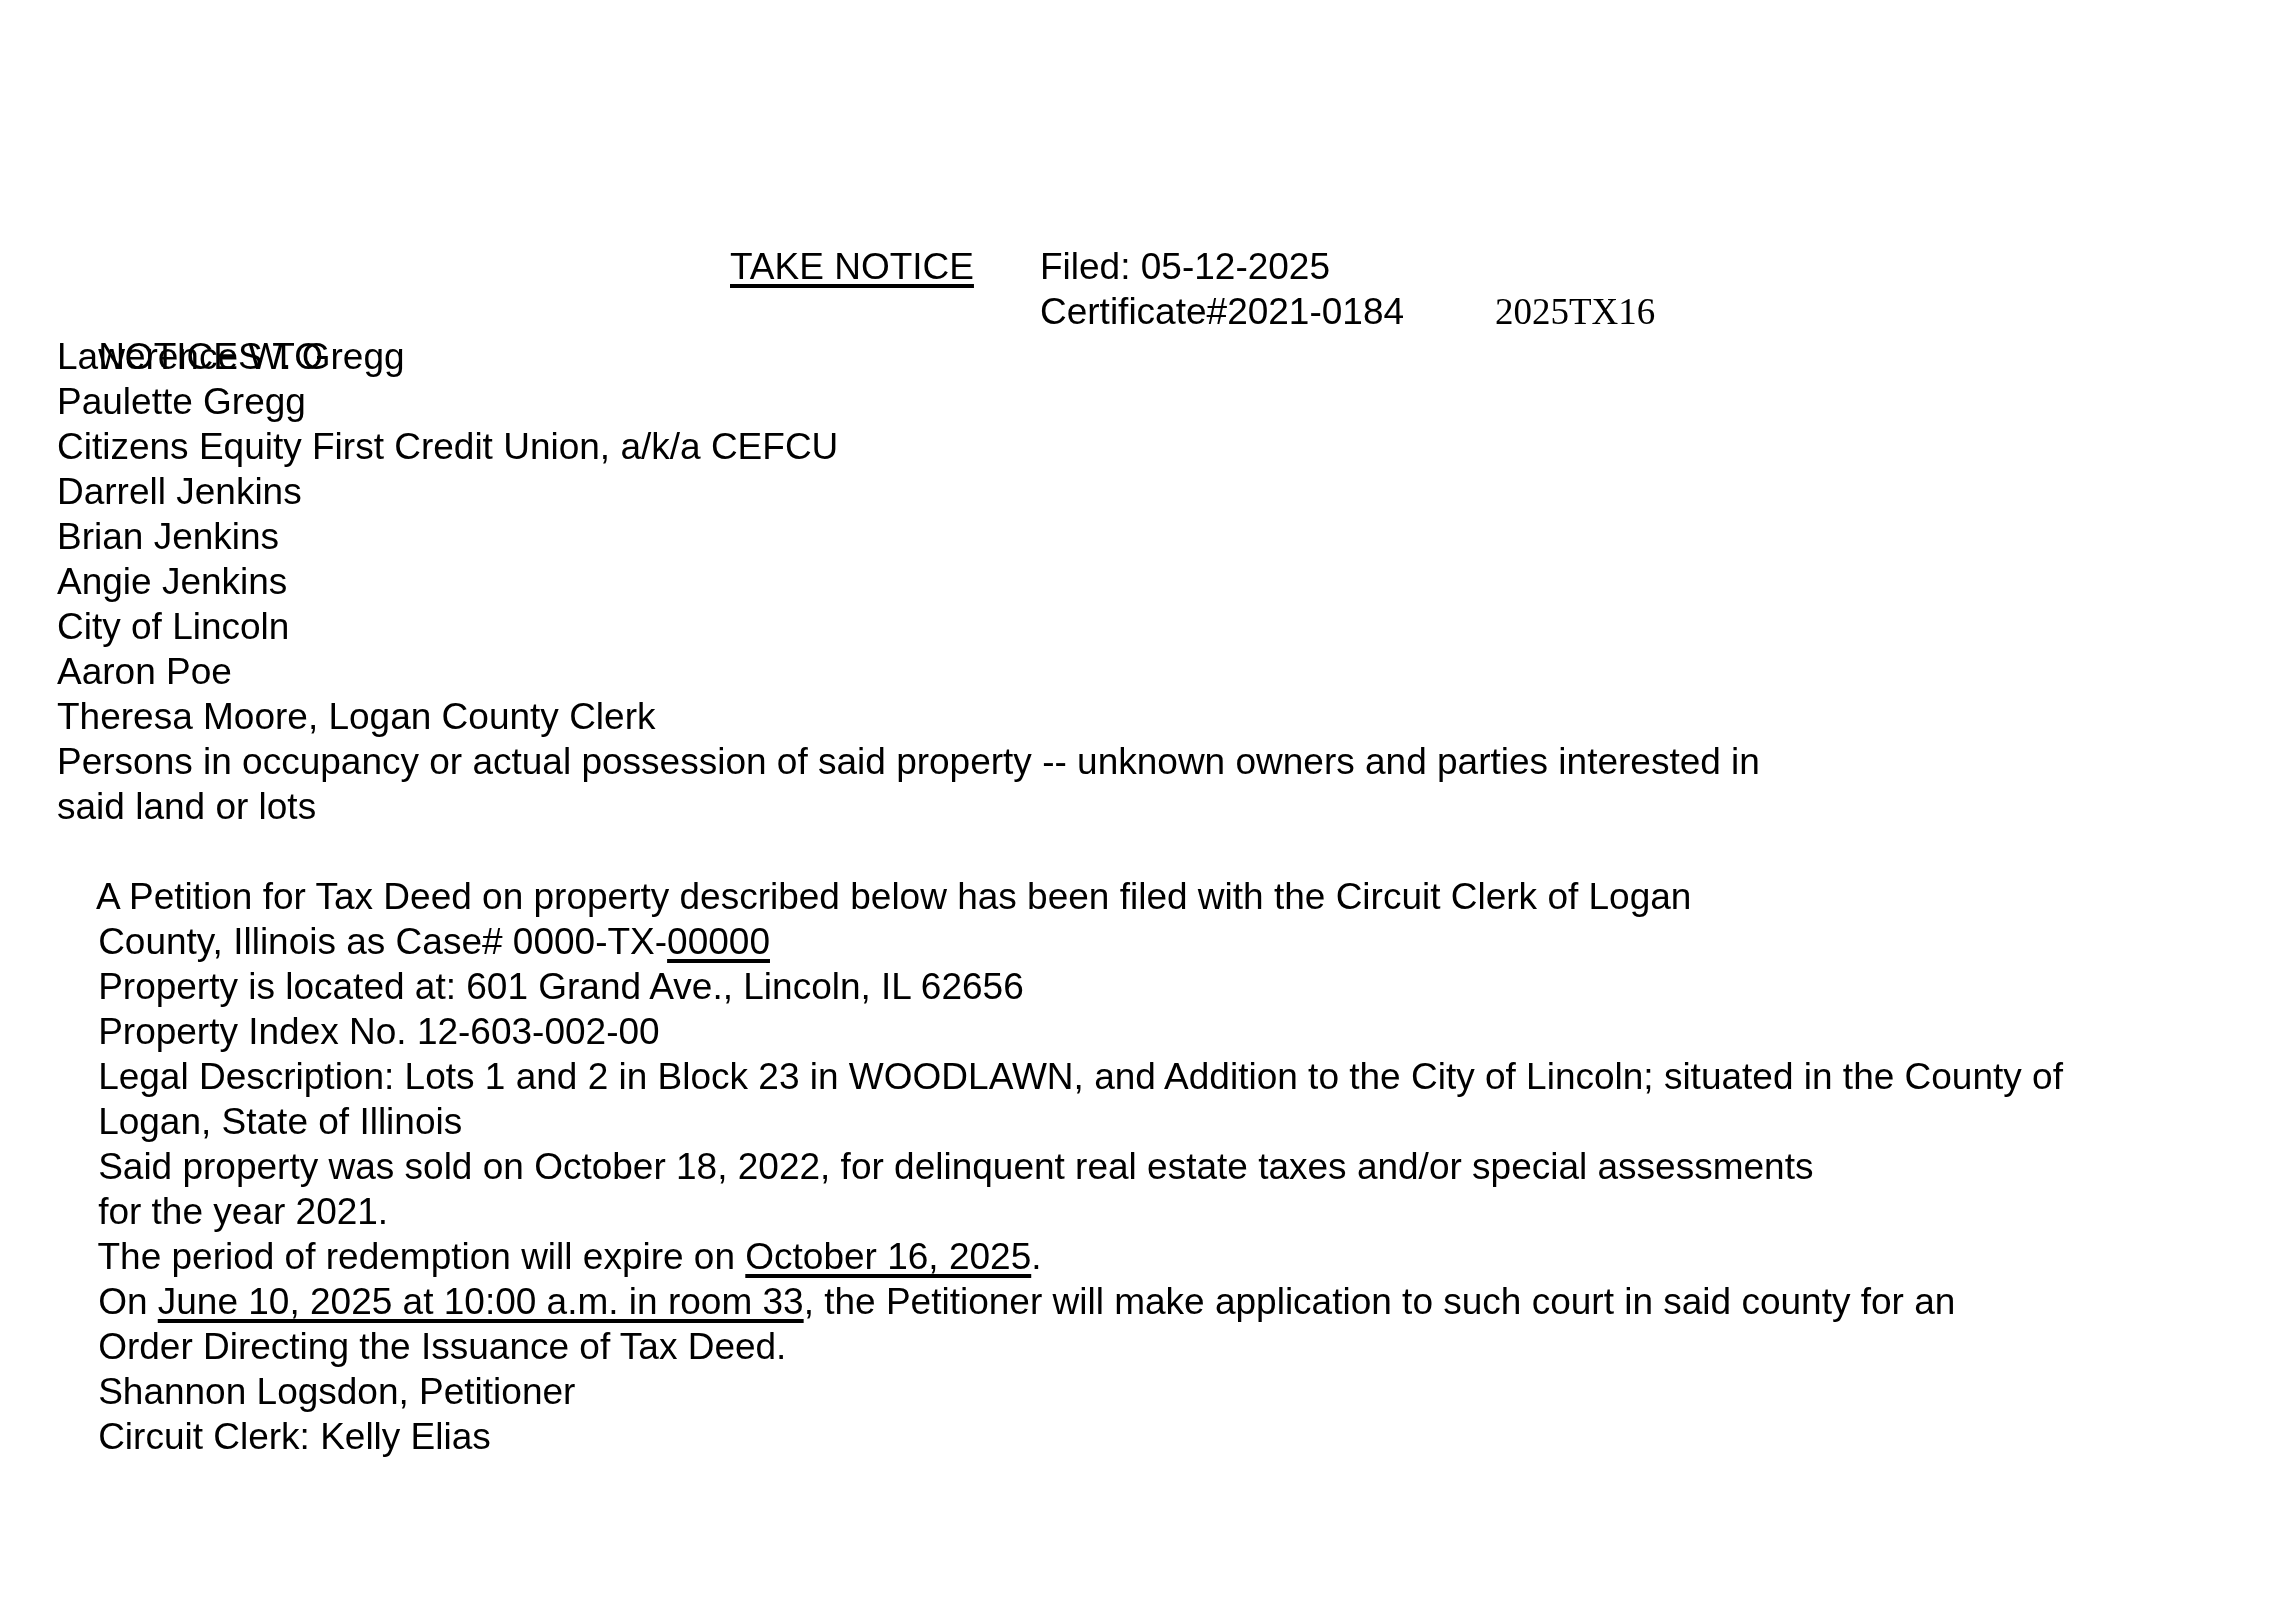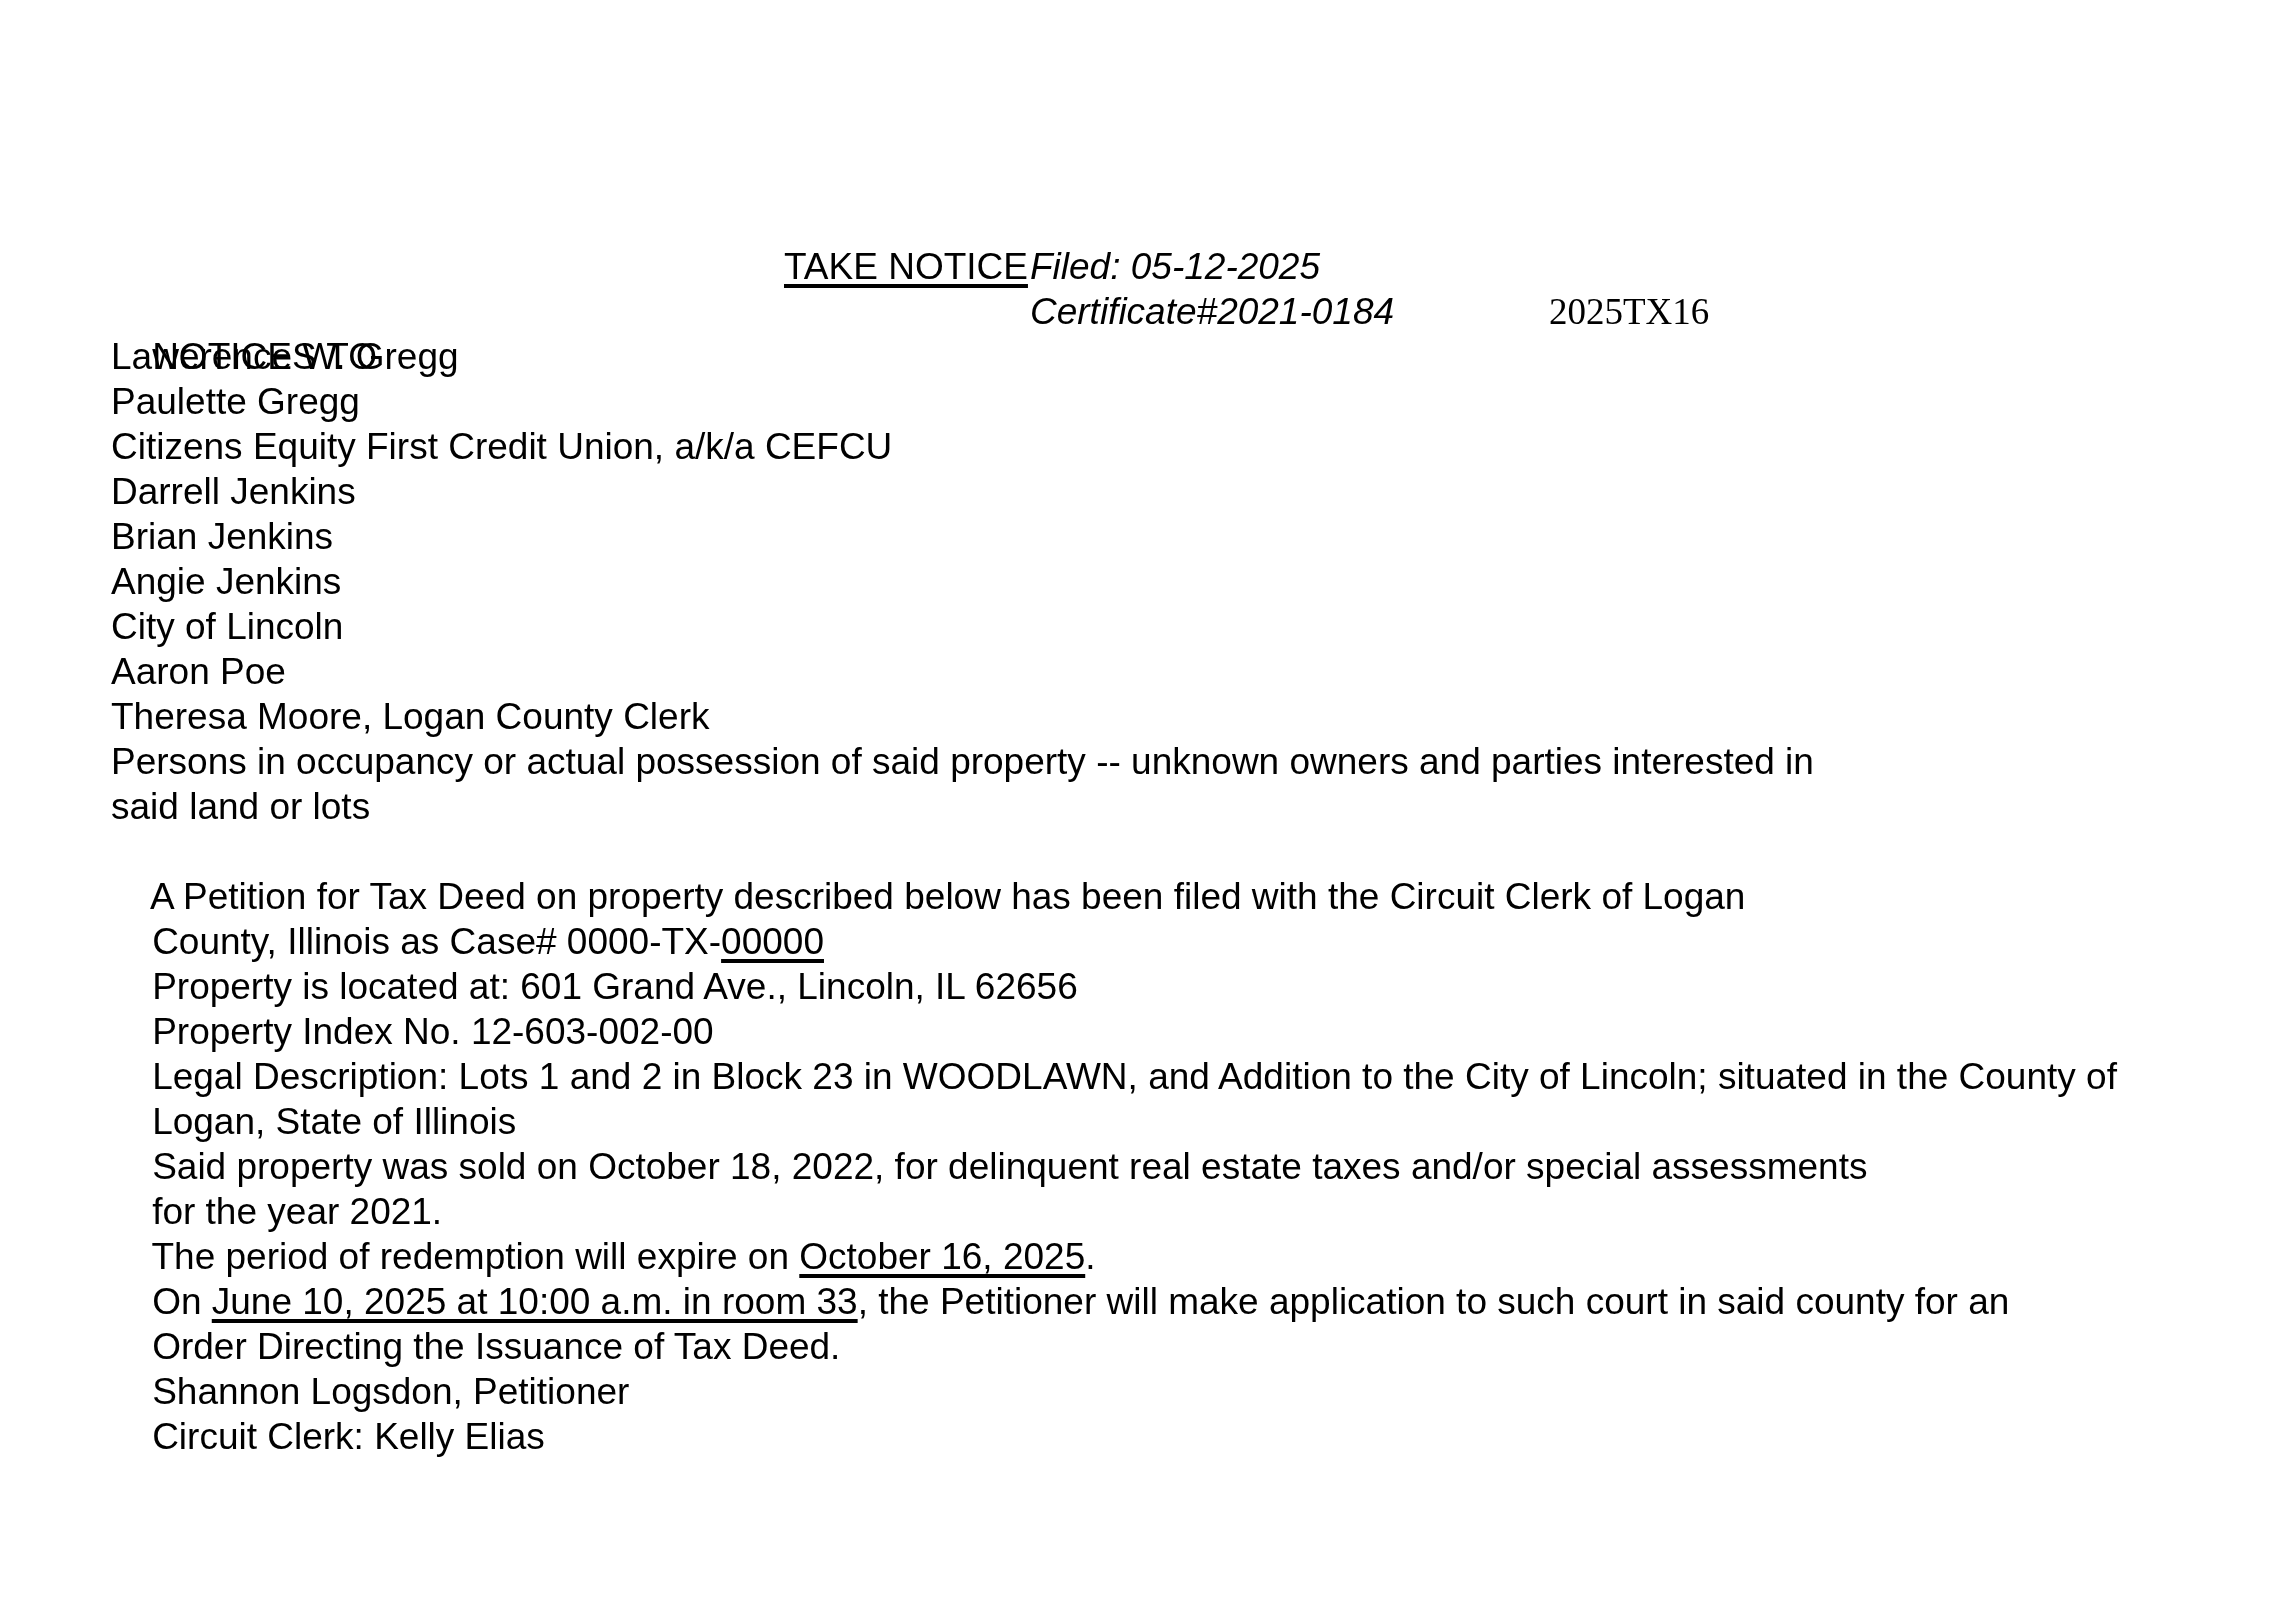--- a/index.html
+++ b/index.html
@@ -11,40 +11,40 @@
   .page {
     position: relative;
     width: 2295px;
     height: 1624px;
     background: #ffffff;
     color: #000000;
     font-family: "Liberation Sans", "DejaVu Sans", sans-serif;
     font-size: 37px;
     font-weight: 400;
     box-sizing: border-box;
-    padding: 244px 0 0 111px;
+    padding: 244px 0 0 57px;
     overflow: hidden;
   }
   .line {
     position: relative;
     height: 45px;
     line-height: 45px;
     white-space: pre;
   }
   .u {
     text-decoration: underline;
     text-decoration-thickness: 3.6px;
     text-underline-offset: 5.4px;
   }
   .abs {
     position: absolute;
     top: 0;
   }
   .pos-title { left: 673px; }
-  .pos-col2  { left: 919px; font-style: italic; }
+  .pos-col2  { left: 983px; }
   .pos-col3  { left: 1438px; font-family: Liberation Serif, serif; }
 </style>
 </head>
 <body>
 
 <div class="page" style="background: rgb(255, 255, 255); color: rgb(0, 0, 0);">
 
   <div class="line">
     <span class="abs pos-title u">TAKE NOTICE</span>
     <span class="abs pos-col2">Filed: 05-12-2025</span>

